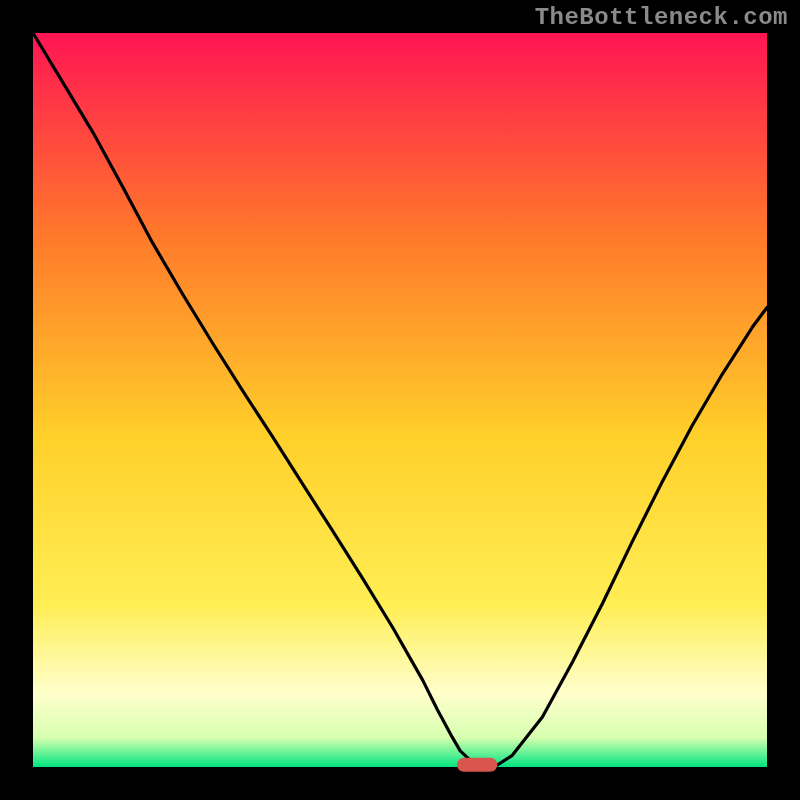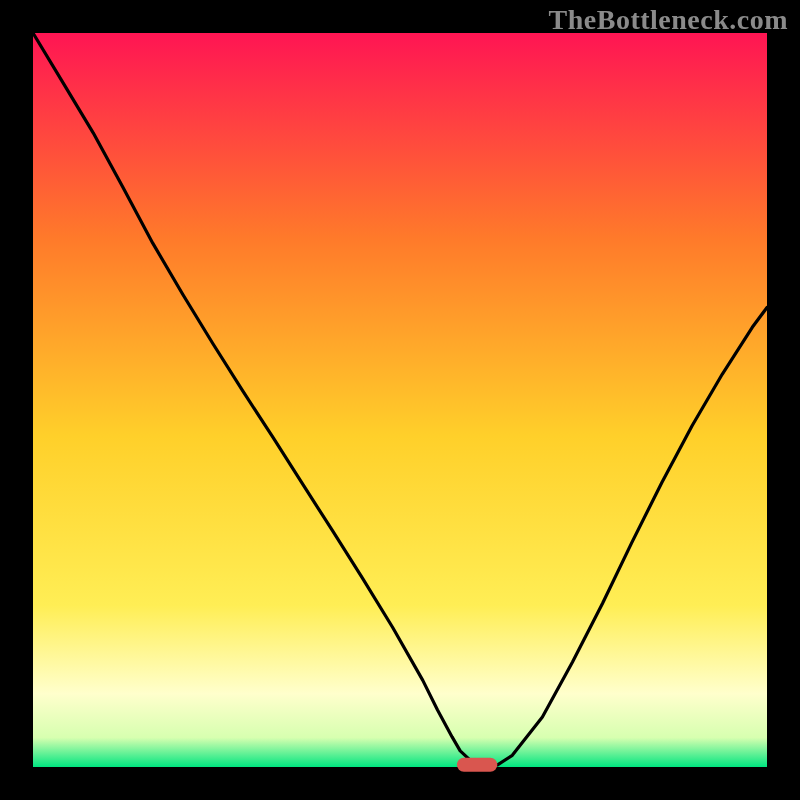--- a/index.html
+++ b/index.html
@@ -13,22 +13,22 @@
   .frame {
     position: relative;
     width: 800px;
     height: 800px;
     background: #000;
   }
   .watermark {
     position: absolute;
     top: 4px;
     right: 12px;
-    font-family: Liberation Serif, serif;
-    font-size: 28px;
+    font-family: Liberation Mono, monospace;
+    font-size: 24px;
     font-weight: 600;
     color: #8a8a8a;
     letter-spacing: 0.5px;
     z-index: 5;
   }
   svg.plot {
     position: absolute;
     left: 0;
     top: 0;
   }

